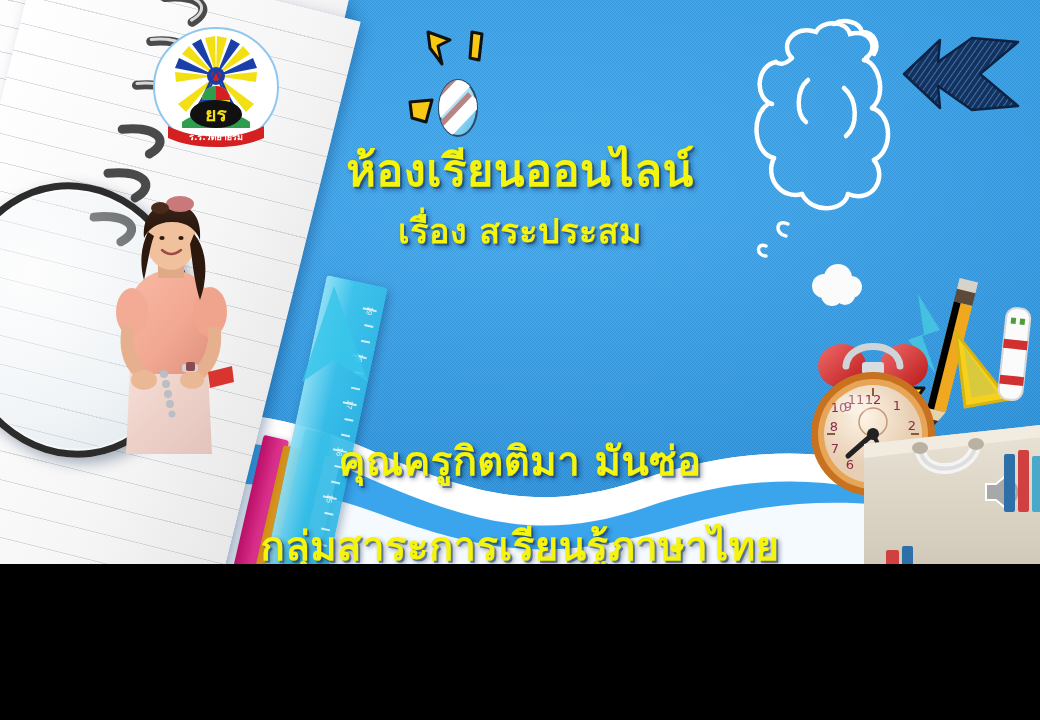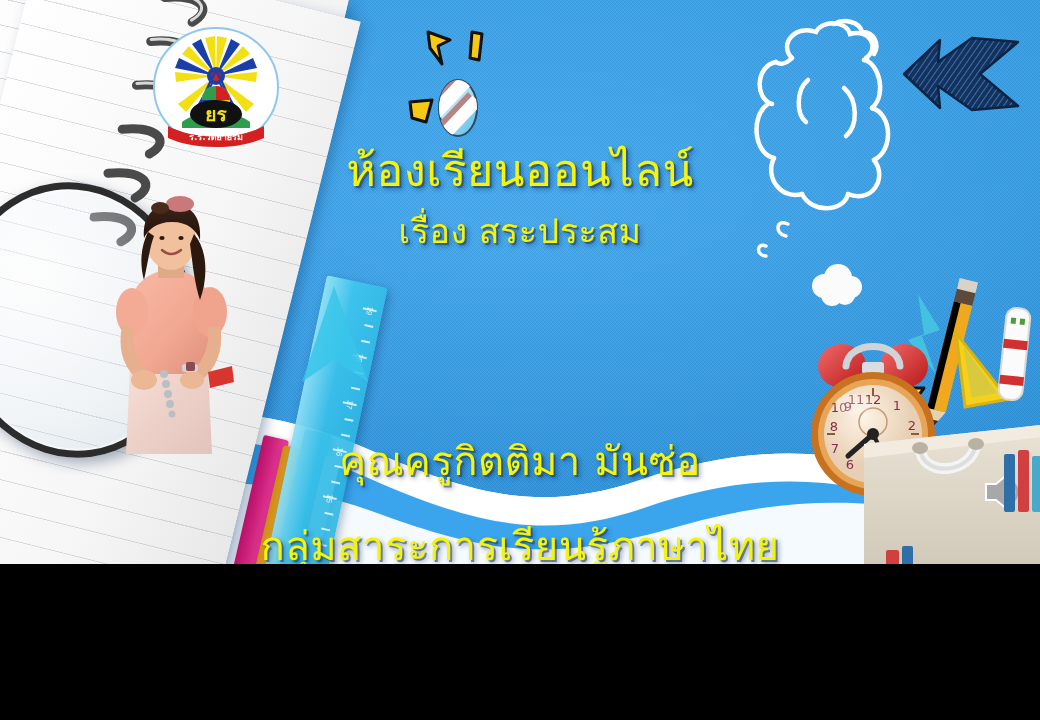--- a/index.html
+++ b/index.html
@@ -159,21 +159,21 @@
     position: absolute;
     left: 0; top: 0;
     width: 1040px; height: 720px;
     pointer-events: none;
   }
   .tline {
     position: absolute;
     width: 1040px;
     text-align: center;
     color: #f4f40c;
-    font-weight: 400;
+    font-weight: 700;
     letter-spacing: .5px;
     text-shadow:
        2px 2px 0 rgba(30,60,110,.55),
        3px 3px 5px rgba(0,25,60,.45);
     font-family: "DejaVu Sans", "Liberation Sans", sans-serif;
     white-space: nowrap;
   }
   .t1 { top: 134px; font-size: 45px; }
   .t2 { top: 204px; font-size: 34px; }
   .t3 { top: 273px; font-size: 45px; }

